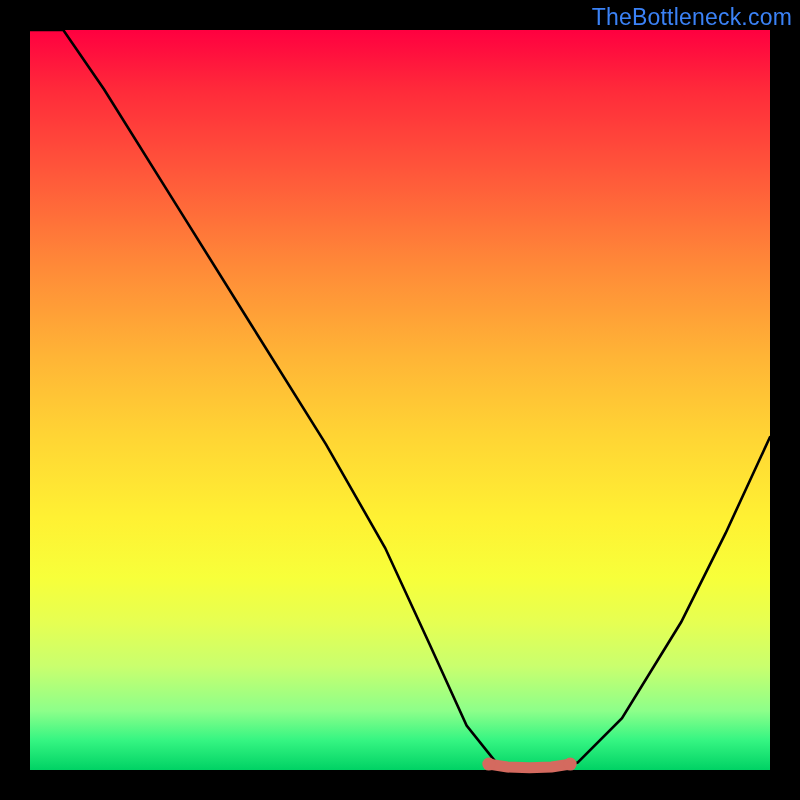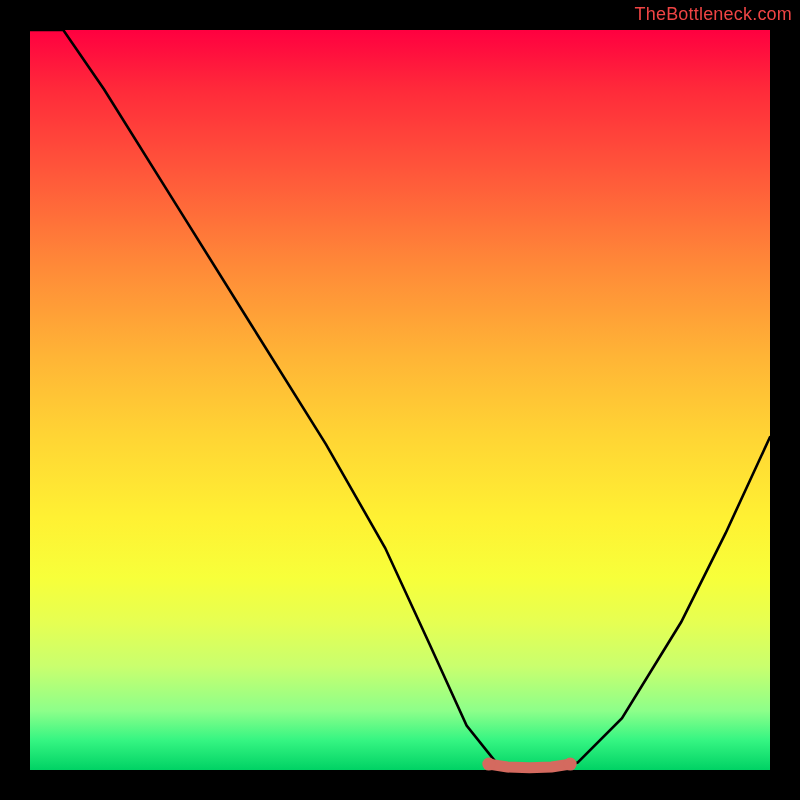--- a/index.html
+++ b/index.html
@@ -45,22 +45,22 @@
     left: 0;
     top: 0;
     width: 740px;
     height: 740px;
     overflow: visible;
   }
   .attribution {
     position: absolute;
     right: 8px;
     top: 4px;
-    color: #ef4444;
-    font-size: 18px;
+    color: #3b82f6;
+    font-size: 23px;
     font-weight: 500;
     letter-spacing: 0.2px;
     user-select: none;
   }
 </style>
 </head>
 <body>
 
 <div class="frame">
 

